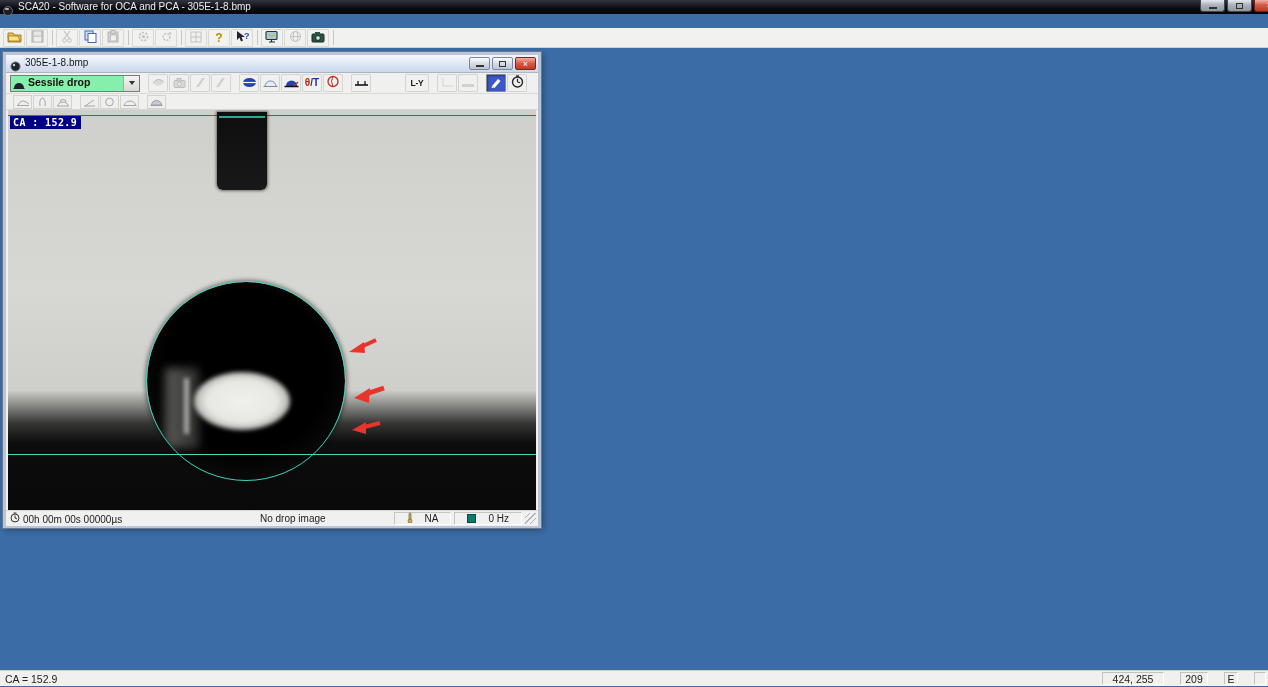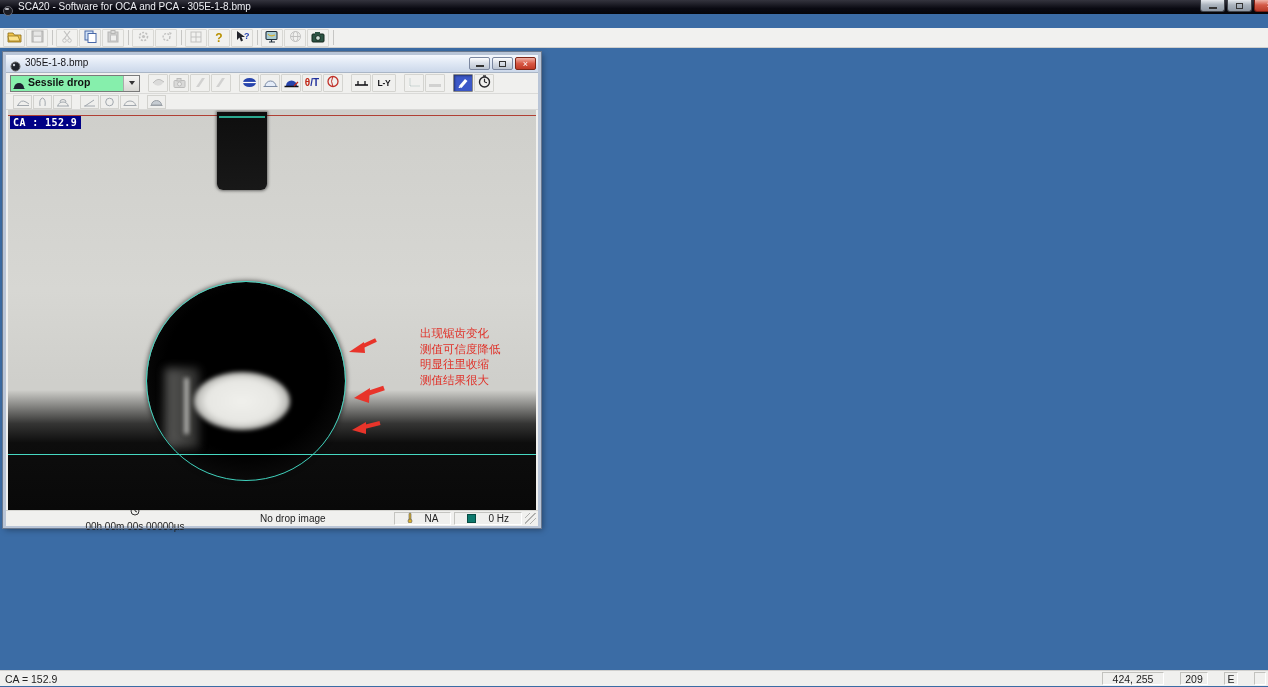--- a/index.html
+++ b/index.html
@@ -87,21 +87,21 @@
   .fit-circle{position:absolute;left:138px;top:171px;width:200px;height:200px;border-radius:50%;
     border:1px solid rgba(66,220,198,.95);box-sizing:border-box;}
   .baseline{position:absolute;left:0;top:344px;width:528px;height:1px;background:#46d8c2;}
   .ca-label{position:absolute;left:2px;top:6px;background:#000085;color:#fff;
     font-family:"DejaVu Sans Mono",monospace;font-size:10px;font-weight:bold;padding:1px 4px 1px 3px;letter-spacing:.4px;}
   .anno-svg{position:absolute;left:0;top:0;}
   .anno-text{position:absolute;left:412px;top:216px;font-size:11.5px;line-height:15.5px;color:#e03028;white-space:nowrap;}
   
   .child-status{height:16px;background:#f0f0ee;border-top:1px solid #d6d6d2;display:flex;align-items:center;
     font-size:10px;color:#222;box-sizing:border-box;padding:0 2px;}
-  .cs-timer{display:flex;align-items:center;gap:3px;width:252px;padding-left:2px;box-sizing:border-box;flex-direction:column;}
+  .cs-timer{display:flex;align-items:flex-end;gap:3px;width:252px;padding-left:2px;box-sizing:border-box;}
   .cs-msg{flex:1;}
   .cs-panel{display:flex;align-items:center;gap:12px;border:1px solid #c4c4c0;border-right-color:#fff;border-bottom-color:#fff;
     height:13px;padding:0 12px;margin-left:3px;box-sizing:border-box;}
   .green-sq{width:9px;height:9px;background:#0e7a6e;border:1px solid #074c44;box-sizing:border-box;}
   .grip{width:11px;height:11px;margin-left:3px;
     background:repeating-linear-gradient(135deg,transparent 0 3px,#b0b0ae 3px 4px);}
   
   .statusbar{position:absolute;left:0;top:670px;width:100%;height:16px;background:#f0f0ee;border-top:1px solid #cfcfcd;
     display:flex;align-items:center;font-size:10.5px;color:#222;box-sizing:border-box;padding:0 2px;z-index:5;}
   .sb-left{padding-left:3px;}
@@ -323,21 +323,21 @@
               </svg></span>
         </div>
         <div class="cgap"></div>
 
         <div class="cbtn2">
           <span><svg width="15" height="10">
                 <path d="M1 7 h13" stroke="#16161a" stroke-width="1.6"></path>
                 <path d="M4 3 v4 M11 3 v4" stroke="#16161a" stroke-width="1.3"></path>
               </svg></span>
         </div>
-        <div class="cbtn2" style="width:24px;">
+        <div class="cbtn2" style="width:24px;margin-left:33px;">
           <span class="ly-label">L-Y</span>
         </div>
         <div class="cgap"></div>
 
         <div class="cbtn2">
           <span><svg width="14" height="11">
                 <path d="M3 1 v8 h10" stroke="#fcfcfa" stroke-width="2" fill="none"></path>
                 <path d="M3 1 v8 h10" stroke="#9aa" stroke-width="0.6" fill="none"></path>
               </svg></span>
         </div>
@@ -424,26 +424,20 @@
         <svg class="anno-svg" width="528" height="400">
           <g fill="#e8342a" stroke="#e8342a">
             <line x1="368" y1="230" x2="353" y2="237" stroke-width="4"></line>
             <polygon points="341,242 356,232 357,243" stroke="none"></polygon>
             <line x1="376" y1="278" x2="358" y2="284" stroke-width="5"></line>
             <polygon points="346,288 362,278 361,293" stroke="none"></polygon>
             <line x1="372" y1="313" x2="356" y2="317" stroke-width="4"></line>
             <polygon points="344,320 358,312 358,324" stroke="none"></polygon>
           </g>
         </svg>
-        <div class="anno-text">
-          <div>出现锯齿变化</div>
-          <div>测值可信度降低</div>
-          <div>明显往里收缩</div>
-          <div>测值结果很大</div>
-        </div>
       </div>
 
       <div class="child-status">
         <div class="cs-timer">
           <span><svg width="10" height="11">
                 <circle cx="5" cy="6" r="4" fill="none" stroke="#333" stroke-width="1"></circle>
                 <path d="M5 6 V3.5 M5 6 L7 7" stroke="#333"></path>
                 <path d="M3.5 1 h3" stroke="#333"></path>
               </svg></span>
           <span>00h 00m 00s 00000µs</span>

